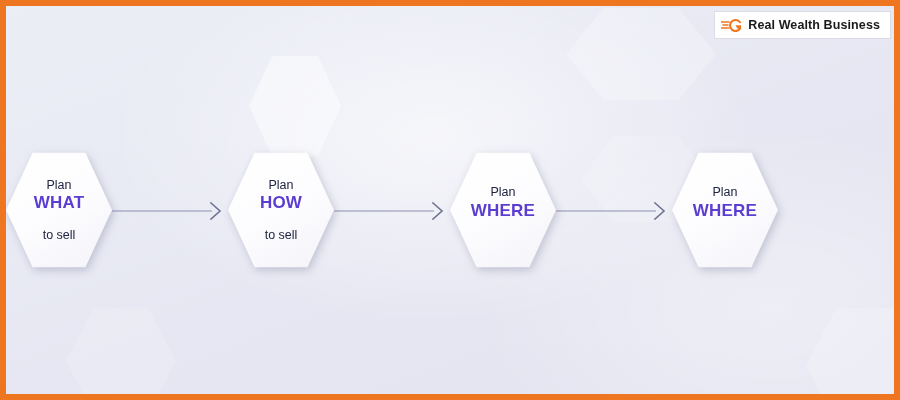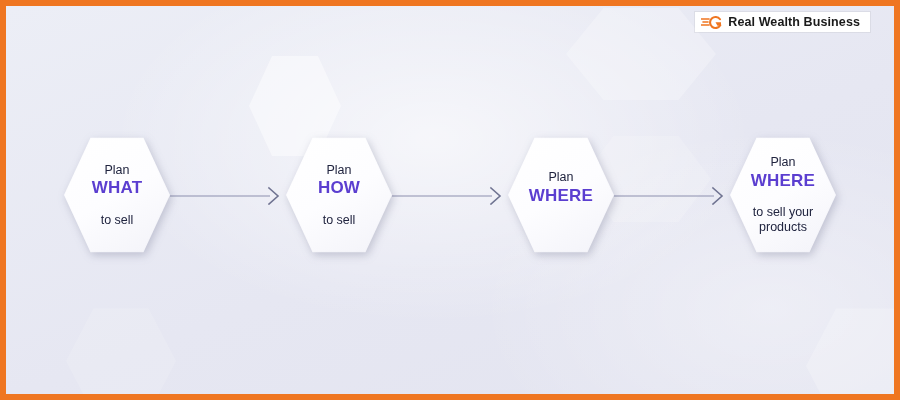--- a/index.html
+++ b/index.html
@@ -42,23 +42,23 @@
   }
   .wm-1 { left: 243px; top: 48px;  width: 92px;  height: 104px; background: rgba(255,255,255,0.46); }
   .wm-2 { left: 560px; top: 0px;   width: 150px; height: 96px;  background: rgba(255,255,255,0.26); }
   .wm-3 { left: 575px; top: 128px; width: 130px; height: 90px;  background: rgba(255,255,255,0.16); }
   .wm-4 { left: 800px; top: 300px; width: 120px; height: 120px; background: rgba(255,255,255,0.22); }
   .wm-5 { left: 60px;  top: 300px; width: 110px; height: 110px; background: rgba(255,255,255,0.14); }
 
   
   .logo-badge {
     position: absolute;
-    right: 24px;
+    right: 4px;
     top: 6px;
-    height: 20px;
+    height: 26px;
     display: flex;
     align-items: center;
     gap: 5px;
     padding: 2px 10px 2px 6px;
     background: #ffffff;
     box-shadow: 0 0 0 1px rgba(0,0,0,0.05);
     box-sizing: border-box;
   }
   .logo-mark {
     width: 22px;
@@ -73,25 +73,24 @@
     color: #1a1a1a;
     letter-spacing: 0.1px;
     white-space: nowrap;
   }
 
   
   .flow {
     position: absolute;
     left: 0;
     right: 0;
-    top: 128px;
+    top: 143px;
     height: 122px;
     display: flex;
     align-items: center;
-    justify-content: center;
     gap: 0;
   }
 
   .node {
     position: relative;
     width: 106px;
     height: 118px;
     flex: none;
     display: flex;
     align-items: center;
@@ -225,18 +224,17 @@
       <line class="ln" x1="0" y1="11" x2="100" y2="11"></line>
       <polyline class="hd" points="99,3 108,11 99,19"></polyline>
     </svg>
 
     <div class="node">
       <div class="hex"></div>
       <div class="hex-inner"></div>
       <div class="node-label">
         <span class="lbl-top">Plan</span>
         <span class="lbl-key">WHERE</span>
-        <span class="lbl-bottom">to sell your<br>products</span>
       </div>
     </div>
 
   </div>
 </div>
 
 </body></html>

